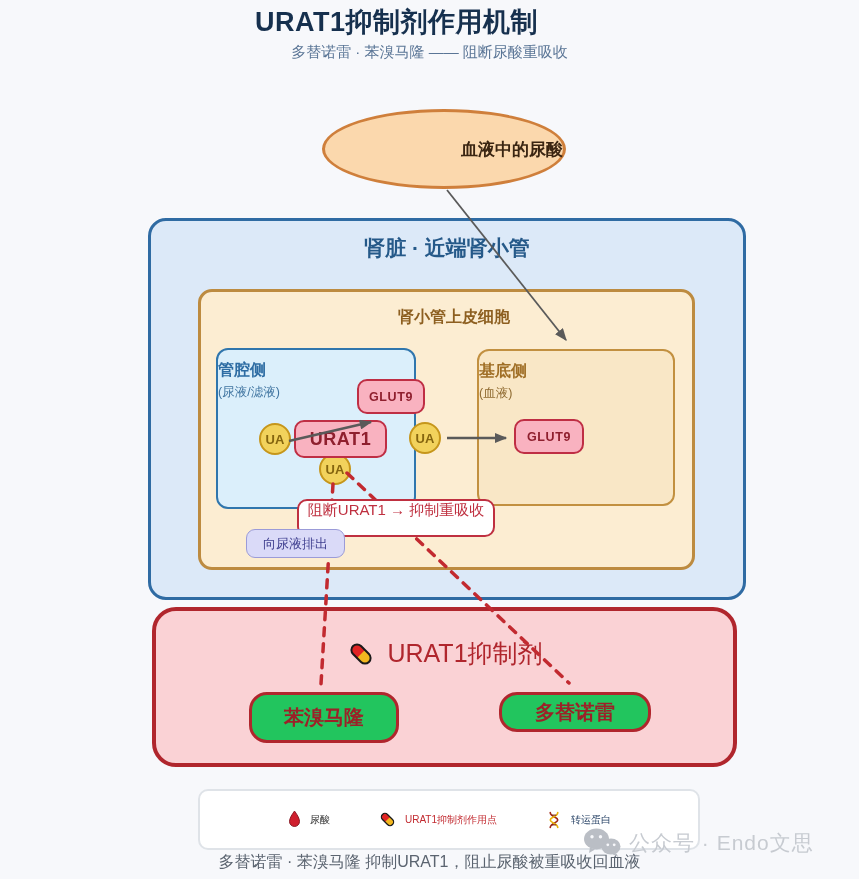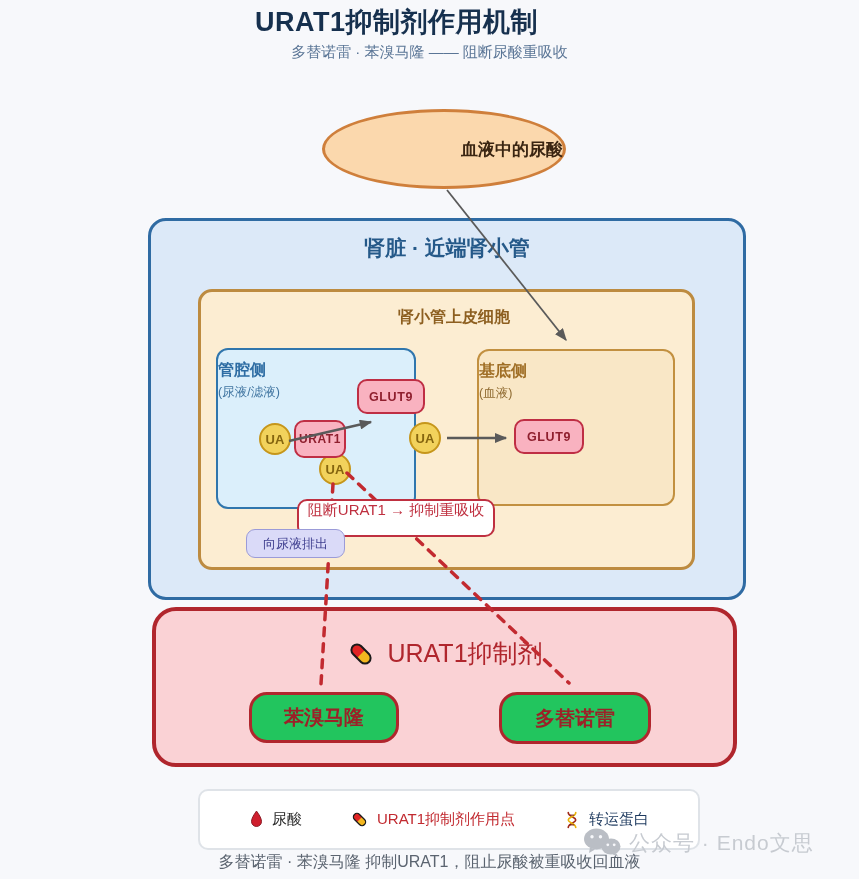--- a/index.html
+++ b/index.html
@@ -30,21 +30,21 @@
   .lumen .side-title{color:#2d6ca3;}
   .baso .side-title{color:#a06f26;}
   .side-sub{margin-top:3px;font-size:12.5px;}
   .lumen .side-sub{color:#3f74a0;}
   .baso .side-sub{color:#8f6a30;}
 
   .badge{position:absolute;box-sizing:border-box;background:#f9b2c0;border:2.5px solid #bf2e44;
          border-radius:10px;display:flex;align-items:center;justify-content:center;
          font-weight:bold;font-size:12.5px;color:#8f1f2e;letter-spacing:.6px;z-index:4;}
   .glut9a{left:357px;top:379px;width:68px;height:35px;}
-  .urat1{left:294px;top:420px;width:52px;height:38px;font-size:12px;text-align:right;}
+  .urat1{left:294px;top:420px;width:93px;height:38px;font-size:18px;text-align:right;}
   .glut9b{left:514px;top:419px;width:70px;height:35px;}
 
   .ua{position:absolute;width:32px;height:32px;box-sizing:border-box;border-radius:50%;
          background:#f2d25c;border:2.5px solid #c6961b;display:flex;align-items:center;justify-content:center;
          font-size:13px;font-weight:bold;color:#85650f;}
   .ua1{left:259px;top:423px;z-index:4;}
   .ua2{left:319px;top:453px;z-index:3;}
   .ua3{left:409px;top:422px;z-index:4;}
 
   .overlay{position:absolute;left:0;top:0;width:859px;height:879px;z-index:5;pointer-events:none;}
@@ -57,26 +57,26 @@
          display:flex;align-items:center;justify-content:center;font-size:13px;color:#3f3f8f;}
 
   .panel{position:absolute;left:152px;top:607px;width:585px;height:160px;box-sizing:border-box;z-index:1;
          background:#fad2d5;border:4px solid #b0262d;border-radius:24px;}
   .panel-header{position:absolute;left:0;top:26px;width:100%;display:flex;align-items:center;
          justify-content:center;gap:11px;}
   .panel-title{font-size:25px;font-weight:normal;color:#b0262d;}
   .drug{position:absolute;box-sizing:border-box;background:#22c55e;border:3px solid #b0262d;border-radius:18px;
          display:flex;align-items:center;justify-content:center;font-size:20px;font-weight:bold;color:#9c2128;z-index:2;}
   .drug1{left:93px;top:81px;width:150px;height:51px;}
-  .drug2{left:343px;top:81px;width:152px;height:52px;}
+  .drug2{left:343px;top:81px;width:152px;height:40px;}
 
   .legend{position:absolute;left:198px;top:789px;width:502px;height:61px;box-sizing:border-box;z-index:1;
          background:#ffffff;border:2px solid #dfe3e8;border-radius:10px;
          display:flex;align-items:center;justify-content:center;gap:48px;}
-  .legend-item{display:flex;align-items:center;gap:8px;font-size:15px;}
+  .legend-item{display:flex;align-items:center;gap:8px;font-size:10px;}
   .li-uric{color:#2a2a2a;}
   .li-pill{color:#c22a30;}
   .li-trans{color:#1e3a5f;}
 
   .caption{position:absolute;top:852px;left:0;width:859px;text-align:center;font-size:16px;color:#5b6470;z-index:1;}
 
   .watermark{position:absolute;left:583px;top:827px;display:flex;align-items:center;gap:8px;z-index:3;}
   .wm-text{font-size:21px;color:#c7cbd1;letter-spacing:1px;}
 
   .icon{display:block;}

